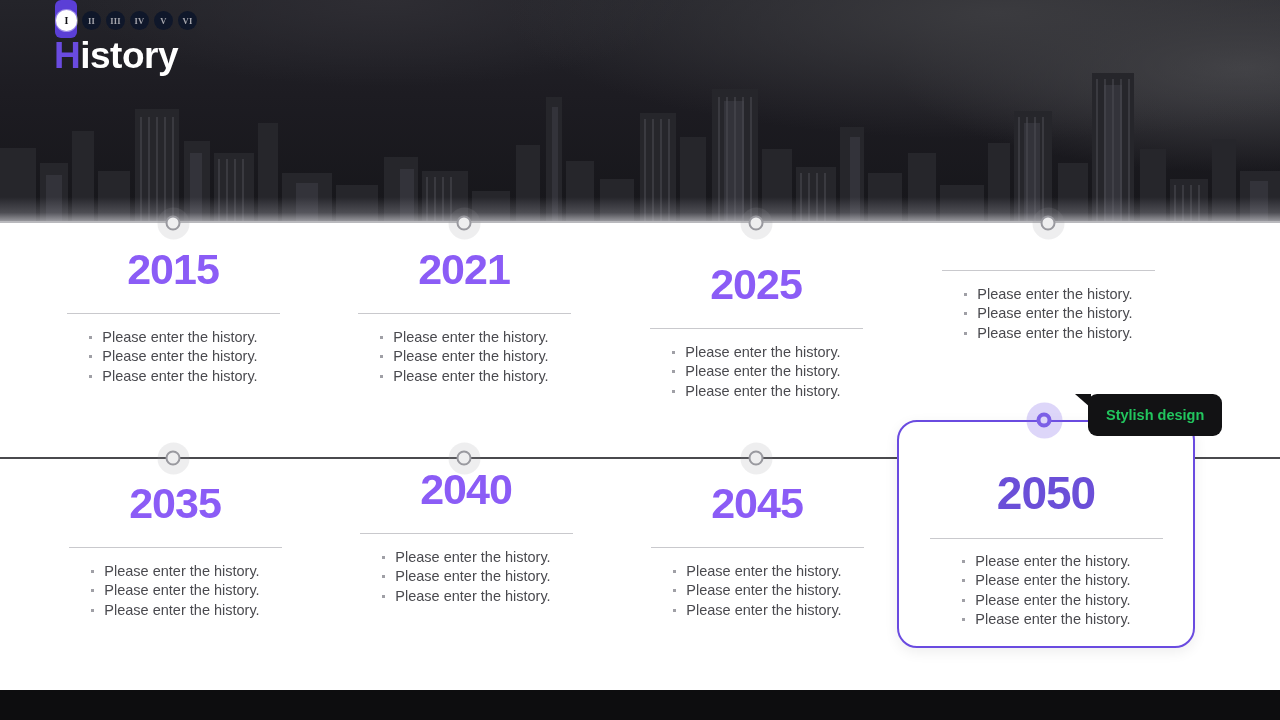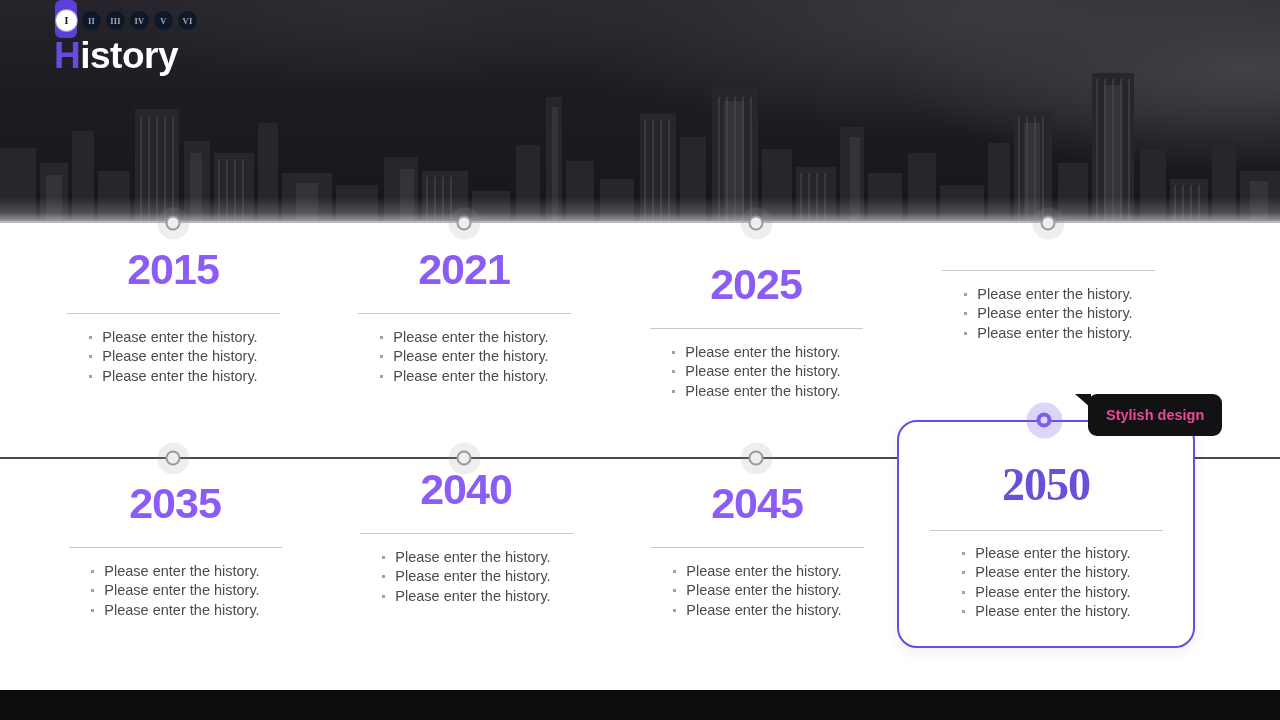--- a/index.html
+++ b/index.html
@@ -175,28 +175,27 @@
     width: 298px; height: 228px;
     border: 2.5px solid #6a4be0;
     border-radius: 20px;
     background: #ffffff;
     box-sizing: border-box;
     z-index: 5;
     box-shadow: 0 4px 14px rgba(0,0,0,0.07);
     text-align: center;
   }
   .hl-year {
-    margin: 7px;
+    margin: 15px;
     padding-top: 33px;
     font-size: 46px;
     font-weight: bold;
     color: #6b4fd8;
     letter-spacing: -1px;
     line-height: 1;
-    font-family: Liberation Serif, serif;
   }
   .hl-divider {
     width: 233px;
     height: 1px;
     background: #c9c9cd;
     margin: 22px auto 0 auto;
   }
   .hl-bullets {
     margin: 13px 0 0 0;
     padding: 0;
@@ -241,21 +240,21 @@
     z-index: -1;
   }
 
   
   .tooltip {
     position: absolute;
     left: 1088px; top: 394px;
     height: 42px;
     padding: 0 18px;
     background: #121214;
-    color: #ec4899;
+    color: #22c55e;
     border-radius: 9px;
     font-size: 14.5px;
     font-weight: bold;
     display: flex;
     align-items: center;
     z-index: 8;
   }
   .tooltip-tail {
     position: absolute;
     left: -13px; top: 0px;

